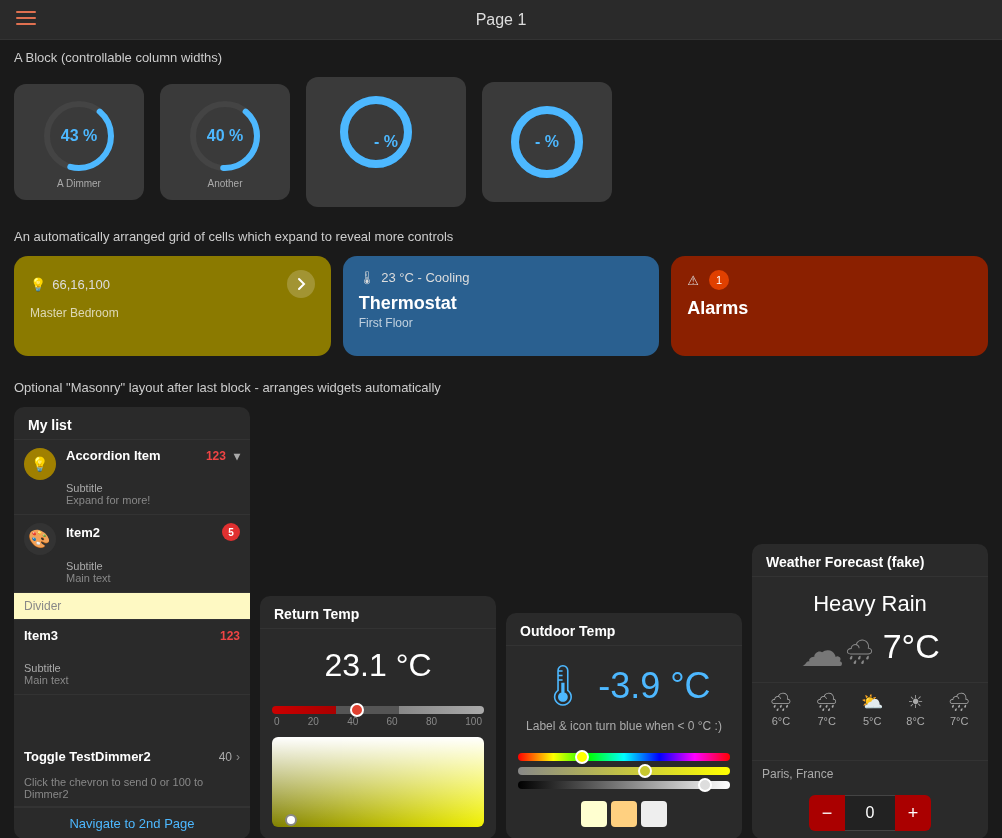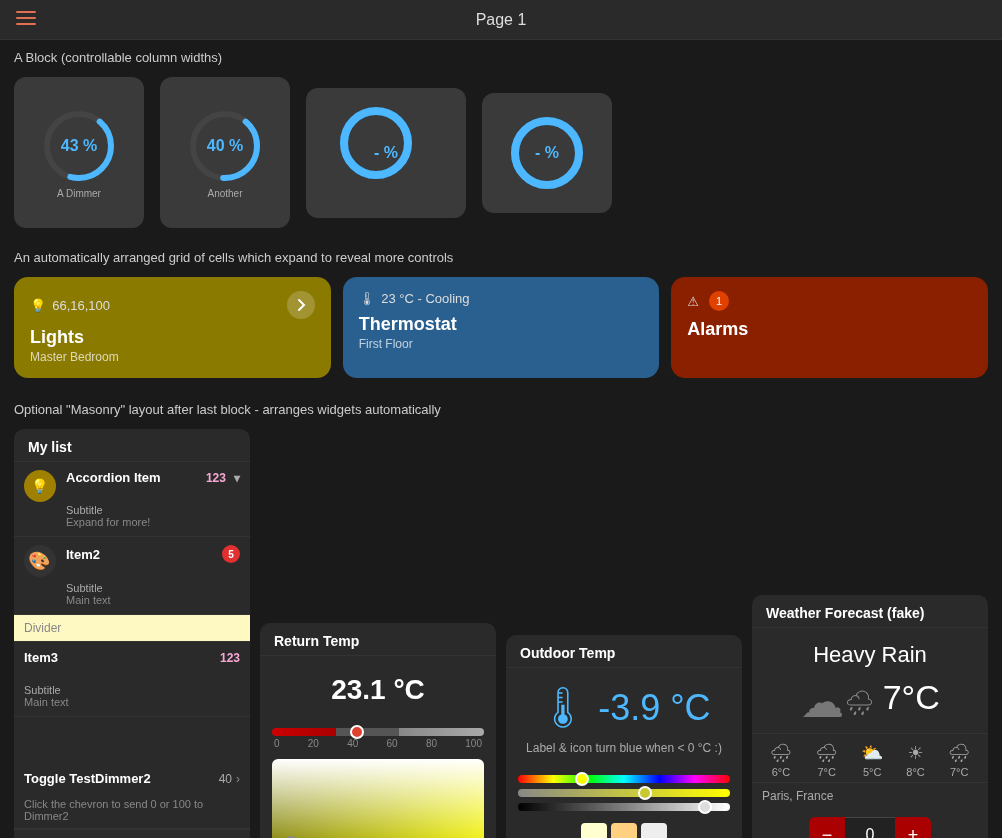--- a/index.html
+++ b/index.html
@@ -43,21 +43,21 @@
     .block-row {
       display: flex;
       gap: 16px;
       padding: 6px 14px 14px;
       align-items: center;
     }
     .dimmer-card {
       background: #3a3a3a;
       border-radius: 12px;
       width: 130px;
-      height: 151px;
+      height: 116px;
       display: flex;
       align-items: center;
       justify-content: center;
       flex-direction: column;
       position: relative;
     }
     .dial-container {
       position: relative;
       width: 80px;
       height: 80px;
@@ -240,35 +240,35 @@
     }
     .divider-item {
       padding: 6px 10px;
       font-size: 12px;
       color: #888;
       background: #fef9c3;
       border-bottom: 1px solid #333;
     }
     .item-value {
       font-size: 12px;
-      color: #f9a8d4;
+      color: #ef4444;
     }
     .nav-link {
       color: #4db8ff;
       text-align: center;
       padding: 8px;
       font-size: 13px;
       cursor: pointer;
       border-top: 1px solid #333;
     }
     .chevron-icon { font-size: 12px; color: #aaa; margin-left: 4px; }
     
     .temp-value {
-      font-size: 28px;
-      font-weight: 700;
+      font-size: 32px;
+      font-weight: 400;
       color: #fff;
       text-align: center;
       padding: 18px 0 10px;
     }
     .slider-track {
       position: relative;
       height: 8px;
       background: linear-gradient(to right, #c00, #a00 30%, #555 30%, #555 60%, #888 60%, #999 80%, #aaa 100%);
       border-radius: 4px;
       margin: 8px 0 2px;
@@ -420,20 +420,21 @@
       text-align: center;
       font-size: 11px;
       color: #aaa;
     }
     .forecast-icon { font-size: 18px; margin-bottom: 2px; }
     .weather-location {
       font-size: 12px;
       color: #aaa;
       padding: 6px 10px;
       border-top: 1px solid #333;
+      margin-top: 29px;
     }
     .counter-row {
       display: flex;
       align-items: center;
       justify-content: center;
       gap: 0;
       padding: 8px;
     }
     .counter-btn {
       background: #a00;
@@ -573,21 +574,20 @@
       <div class="card-icon-text">
         <span>💡</span>
         <span>66,16,100</span>
       </div>
       <button class="card-nav-btn">
         <svg width="14" height="14" viewBox="0 0 14 14">
             <path d="M5 2l5 5-5 5" stroke="#fff" stroke-width="2" fill="none" stroke-linecap="round"></path>
           </svg>
       </button>
     </div>
-    <div class="card-title">Lights</div>
     <div class="card-subtitle">Master Bedroom</div>
   </div>
 
   <div class="grid-card grid-card-thermo">
     <div class="card-header-row">
       <div class="card-icon-text">
         <span>🌡</span>
         <span>23 °C - Cooling</span>
       </div>
     </div>

